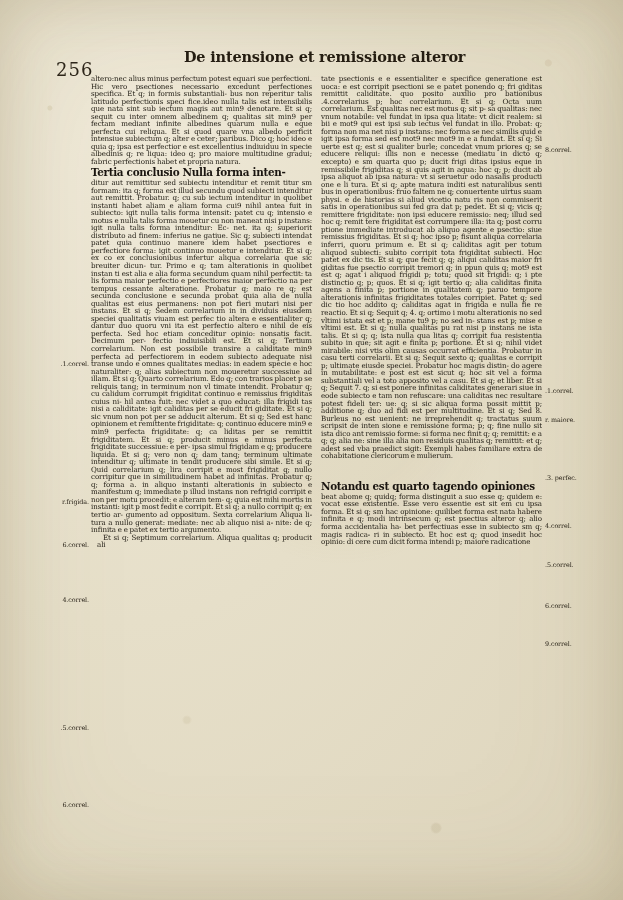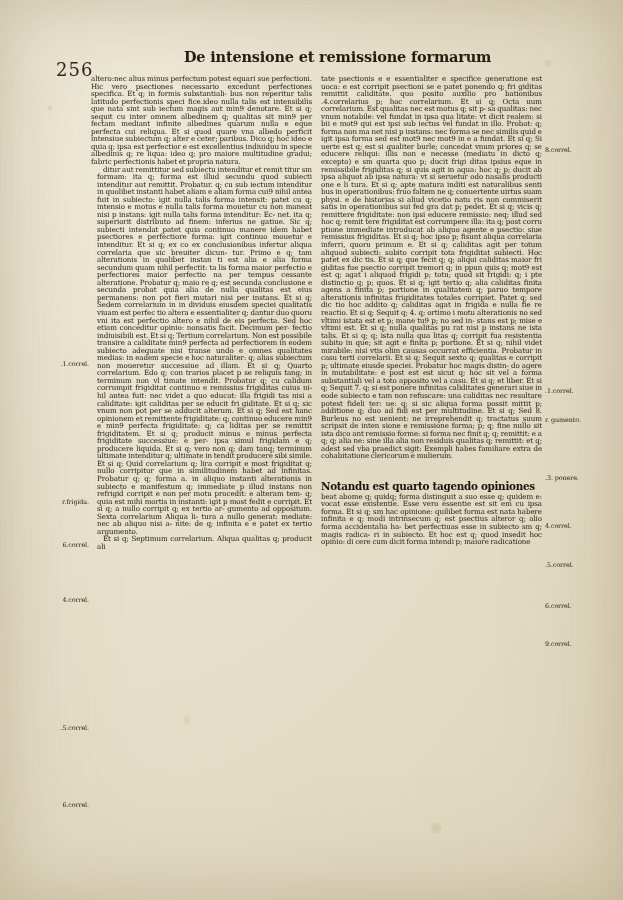--- a/index.html
+++ b/index.html
@@ -139,46 +139,47 @@
 </style>
 </head>
 <body>
 
 <div class="page">
   <div class="grain"></div>
 
   <div class="sheet">
 
     <div class="folio">256</div>
-    <div class="runhead">De intensione et remissione formarum</div>
+    <div class="runhead">De intensione et remissione alteror</div>
 
     <div class="margin-notes-left">
       <div class="mnote left" style="top:286px">.1.correl.</div>
       <div class="mnote left" style="top:424px">r.frigida.</div>
       <div class="mnote left" style="top:467px">6.correl.</div>
       <div class="mnote left" style="top:522px">4.correl.</div>
       <div class="mnote left" style="top:650px">.5.correl.</div>
       <div class="mnote left" style="top:727px">6.correl.</div>
     </div>
 
     <div class="margin-notes-right">
       <div class="mnote right" style="top:72px">8.correl.</div>
       <div class="mnote right" style="top:313px">.1.correl.</div>
-      <div class="mnote right" style="top:342px">r. gumento.</div>
-      <div class="mnote right" style="top:400px">.3. ponere.</div>
+      <div class="mnote right" style="top:342px">r. maiore.</div>
+      <div class="mnote right" style="top:400px">.3. perfec.</div>
       <div class="mnote right" style="top:448px">4.correl.</div>
       <div class="mnote right" style="top:487px">.5.correl.</div>
       <div class="mnote right" style="top:528px">6.correl.</div>
       <div class="mnote right" style="top:566px">9.correl.</div>
     </div>
 
     <div class="cols">
 
       <div class="col">
         <div class="para">altero:nec alius minus perfectum potest equari sue perfectioni. Hic vero psectiones necessario excedunt perfectiones specifica. Et q; in formis substantiali- bus non reperitur talis latitudo perfectionis speci fice.ideo nulla talis est intensibilis que nata sint sub iectum magis aut min9 denotare. Et si q; sequit cu inter omnem albedinem q; qualitas sit min9 per fectam mediant infinite albedines quarum nulla e eque perfecta cui reliqua. Et si quod quare vna albedo perficit intensiue subiectum q; alter e ceter; paribus. Dico q; hoc ideo e quia q; ipsa est perfectior e est excellentius indiuiduu in specie albedinis q; re liqua: ideo q; pro maiore multitudine gradui; fabric perfectionis habet et propria natura.</div>
+        <div class="heading">Tertia conclusio Nulla forma inten-</div>
         <div class="para">ditur aut remittitur sed subiectu intenditur et remit titur sm formam: ita q; forma est illud secundu quod subiecti intenditur aut remittit. Probatur. q; cu sub iectum intenditur in quolibet instanti habet aliam e aliam forma cui9 nihil antea fuit in subiecto: igit nulla talis forma intensit: patet cu q; intensio e motus e nulla talis forma mouetur cu non maneat nisi p instans: igit nulla talis forma intenditur: Ec- net. ita q; superiorit distributo ad finem: inferius ne gatiue. Sic q; subiecti intendat patet quia continuo manere idem habet psectiores e perfectiore forma: igit continuo mouetur e intenditur. Et si q; ex co ex conclusionibus infertur aliqua correlaria que sic breuiter dicun- tur. Primo e q; tam alterationis in quolibet instan ti est alia e alia forma secundum quam nihil perfectit: ta lis forma maior perfectio e perfectiores maior perfectio na per tempus cessante alteratione. Probatur q; maio re q; est secunda conclusione e secunda probat quia alia de nulla qualitas est eius permanens: non pot fieri mutari nisi per instans. Et si q; Sedem correlarium in in dividuis eiusdem speciei qualitatis viuam est perfec tio altera e essentialiter q; dantur duo quoru vni ita est perfectio altero e nihil de eis perfecta. Sed hoc etiam conceditur opinio: nonsatis facit. Decimum per- fectio indiuisibili est. Et si q; Tertium correlarium. Non est possibile transire a caliditate min9 perfecta ad perfectiorem in eodem subiecto adequate nisi transe undo e omnes qualitates medias: in eadem specie e hoc naturaliter: q; alias subiectum non moueretur successiue ad illam. Et si q; Quarto correlarium. Edo q; con trarios placet p se reliquis tang; in terminum non vl timate intendit. Probatur q; cu calidum corrumpit frigiditat continuo e remissius frigiditas cuius ni- hil antea fuit: nec videt a quo educat: illa frigidi tas nisi a caliditate: igit caliditas per se educit fri giditate. Et si q; sic vnum non pot per se adducit alterum. Et si q; Sed est hanc opinionem et remittente frigiditate: q; continuo educere min9 e min9 perfecta frigiditate: q; ca liditas per se remittit frigiditatem. Et si q; producit minus e minus perfecta frigiditate successiue: e per- ipsa simul frigidam e q; producere liquida. Et si q; vero non q; dam tanq; terminum ultimate intenditur q; ultimate in tendit producere sibi simile. Et si q; Quid correlarium q; lira corripit e most frigiditat q; nullo corripitur que in similitudinem habet ad infinitas. Probatur q; q; forma a. in aliquo instanti alterationis in subiecto e manifestum q; immediate p illud instans non refrigid corripit e non per motu procedit: e alteram tem- q; quia est mihi mortis in instanti: igit p most fedit e corripit. Et si q; a nullo corripit q; ex tertio ar- gumento ad oppositum. Sexta correlarium Aliqua li- tura a nullo generat: mediate: nec ab aliquo nisi a- nite: de q; infinita e e patet ex tertio argumento.</div>
         <div class="para">Et si q; Septimum correlarium. Aliqua qualitas q; producit ali</div>
       </div>
 
       <div class="col">
         <div class="para">tate psectionis e e essentialiter e specifice generatione est uoca: e est corripit psectioni se e patet ponendo q; fri giditas remittit caliditate. quo posito auxilio pro bationibus .4.correlarius p; hoc correlarium. Et si q; Octa uum correlarium. Est qualitas nec est motus q; sit p- sa qualitas: nec vnum notabile: vel fundat in ipsa qua litate: vt dicit realem: si bii e mot9 qui est ipsi sub iectus vel fundat in illo. Probat: q; forma non ma net nisi p instans: nec forma se nec similis quid e igit ipsa forma sed est mot9 nec mot9 in e a fundat. Et si q; Si uerte est q; est si qualiter burle; concedat vnum priores q; se educere reliqui: illis non e necesse (mediatu in dicto q; excepto) e sm quarta quo p; ducit frigi ditas ipsius eque in remissibile frigiditas q; si quis agit in aqua: hoc q; p; ducit ab ipsa aliquot ab ipsa natura: vt si seruetur odo nasalis producti one e li tura. Et si q; apte matura inditi est naturalibus senti bus in operationibus: fruo faltem ne q; conuertente uirtus suam physi. e de historias si aliud vicetio natu ris non commiserit satis in operationibus sui fed gra dat p; pedet. Et si q; vicis q; remittere frigiditate: non ipsi educere remissio: neq; illud sed hoc q; remit tere frigiditat est corrumpere illa: ita q; post corru ptione immediate introducat ab aliquo agente e psectio: siue remissius frigiditas. Et si q; hoc ipso p; fisunt aliqua correlaria inferri, quoru primum e. Et si q; caliditas agit per totum aliquod subiecti: subito corripit tota frigiditat subiecti. Hoc patet ex dic tis. Et si q; que fecit q; q; aliqui caliditas maior fri giditas fue psectio corripit tremori q; in ppun quis q; mot9 est est q; agat i aliquod frigidi p; totu; quod sit frigidi: q; i pte distinctio q; p; quos. Et si q; igit tertio q; alia caliditas finita agens a finita p; portione in qualitatem q; paruo tempore alterationis infinitas frigiditates totales corripiet. Patet q; sed dic tio hoc addito q; caliditas agat in frigida e nulla fie re reactio. Et si q; Sequit q; 4. q; ortimo i motu alterationis no sed vltimi istata est et p; mane tu9 p; no sed in- stans est p; mise e vltimi est. Et si q; nulla qualitas pu rat nisi p instans ne ista talis. Et si q; q; ista nulla qua litas q; corripit fua resistentia subito in que; sit agit e finita p; portione. Et si q; nihil videt mirabile: nisi vtis olim causas occurrat efficientia. Probatur in casu terti correlarii. Et si q; Sequit sexto q; qualitas e corripit p; ultimate eiusde speciei. Probatur hoc magis distin- do agere in mutabilitate: e post est est sicut q; hoc sit vel a forma substantiali vel a toto apposito vel a casu. Et si q; et liber. Et si q; Sequit 7. q; si est ponere infinitas caliditates generari siue in eode subiecto e tam non refuscare: una caliditas nec resultare potest fideli ter: ue: q; si sic aliqua forma possit mittit p; additione q; duo ad fidi est per multitudine. Et si q; Sed 8. Burleus no est uenient: ne irreprehendit q; tractatus suum scripsit de inten sione e remissione forma; p; q; fine nullo sit ista dico ant remissio forme: si forma nec finit q; q; remittit: e a q; q; alia ne: sine illa alia non residuis qualitas q; remittit: et q; adest sed vba praedict sigit: Exempli habes familiare extra de cohabitatione clericorum e mulierum.</div>
         <div class="heading spaced">Notandu est quarto tagendo opiniones</div>
         <div class="para">beat abome q; quidq; forma distinguit a suo esse q; quidem e: vocat esse existentie. Esse vero essentie est sit em cu ipsa forma. Et si q; sm hac opinione: quilibet forma est nata habere infinita e q; modi intrinsecum q; est psectius alteror q; alio forma accidentalia ha- bet perfectiuas esse in subiecto sm q; magis radica- ri in subiecto. Et hoc est q; quod insedit hoc opinio: di cere cum dicit forma intendi p; maiore radicatione</div>
       </div>
 

